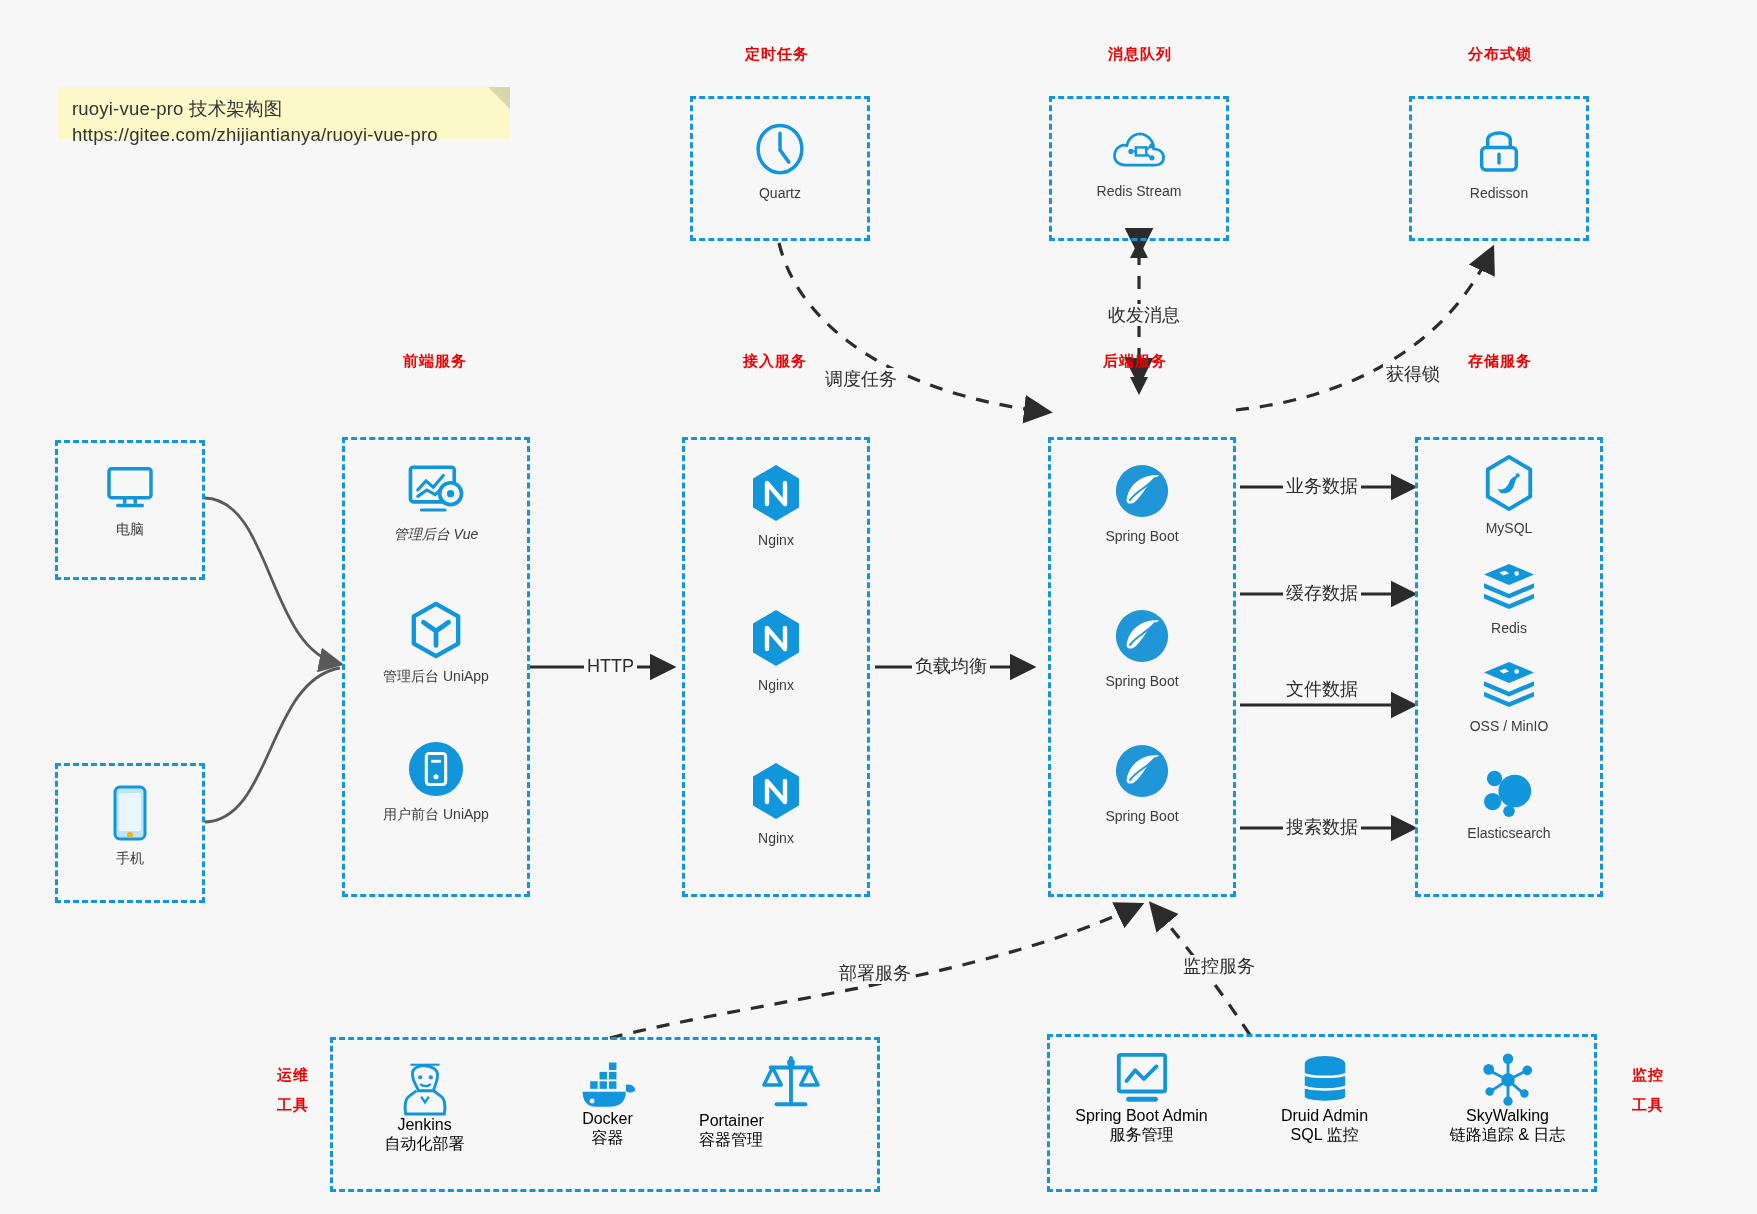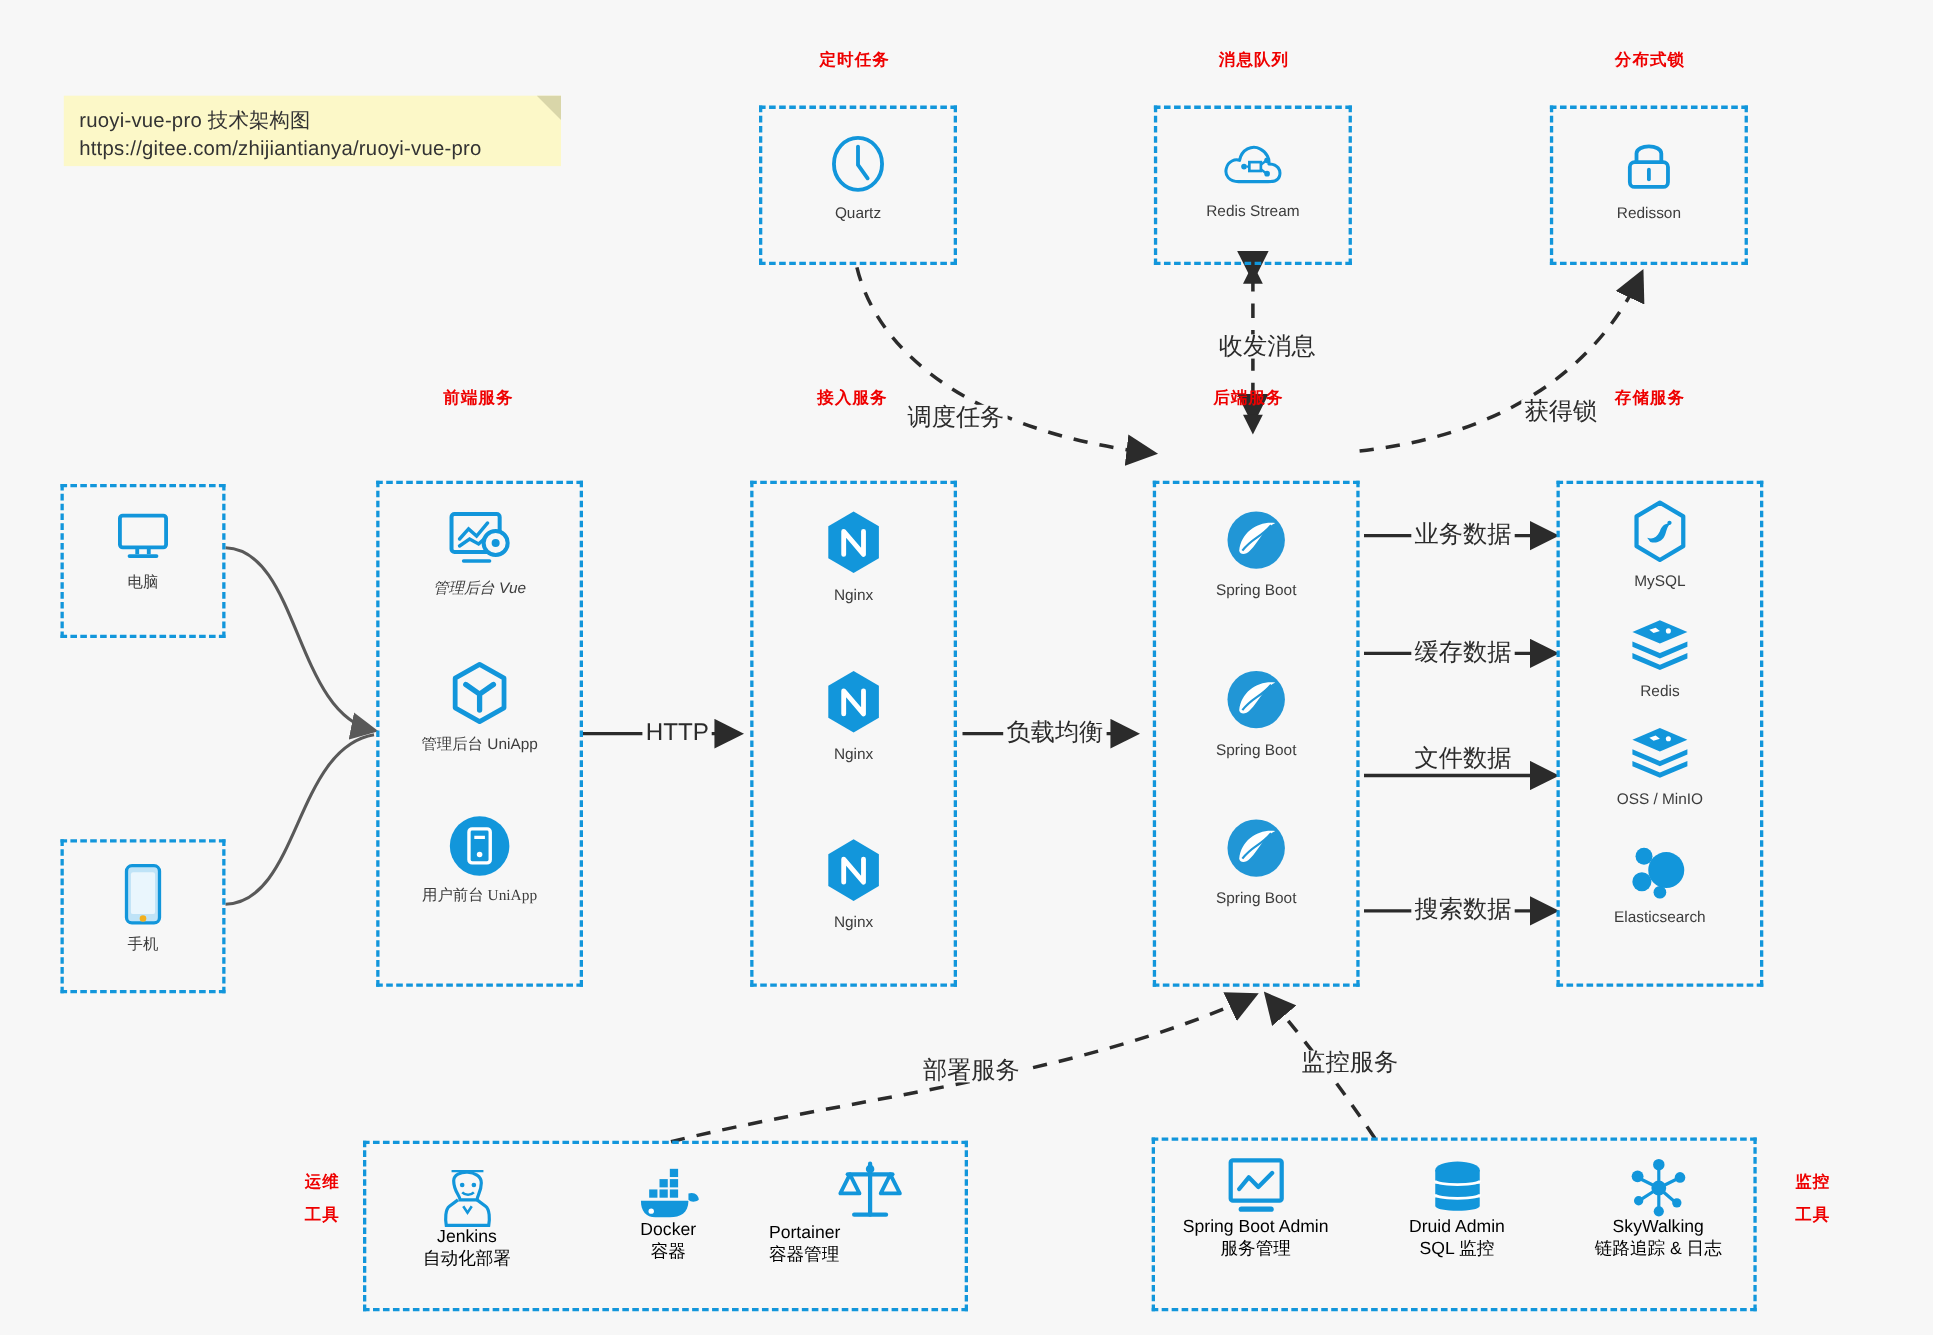--- a/index.html
+++ b/index.html
@@ -12,21 +12,21 @@
     position: relative;
     width: 1757px;
     height: 1214px;
     background: #f7f7f7;
     overflow: hidden;
   }
   
   .note {
     position: absolute;
     left: 58px; top: 87px;
-    width: 452px; height: 64px;
+    width: 452px; height: 52px;
     background: #fcf8c8;
     padding: 9px 0 0 14px;
     font-size: 18.5px;
     color: #333;
     line-height: 26px;
     letter-spacing: .2px;
   }
   .note .fold {
     position: absolute; right: 0; top: 0;
     width: 0; height: 0;
@@ -65,21 +65,21 @@
     color: #3c3c3c;
     margin-top: 4px;
     white-space: nowrap;
     line-height: 25px;
   }
   .ic { display: block; margin: 0 auto; }
 
   
   .elabel {
     position: absolute;
-    font-size: 22px;
+    font-size: 18px;
     color: #2b2b2b;
     background: #f7f7f7;
     padding: 0 3px;
     white-space: nowrap;
     line-height: 22px;
   }
   svg.links {
     position: absolute; left: 0; top: 0;
     width: 1757px; height: 1214px;
     pointer-events: none;
@@ -229,21 +229,21 @@
       </svg>
       <div class="cap">管理后台 Vue</div>
     </div>
     <div class="node" style="top:160px;">
       <svg class="ic" width="56" height="60" viewBox="0 0 58 62">
         <path d="M29 4 L52 17 L52 45 L29 58 L6 45 L6 17 Z" fill="none" stroke="#1296db" stroke-width="4.5" stroke-linejoin="round"></path>
         <path d="M29 32 L29 47 M29 32 L16 23 M29 32 L42 23" fill="none" stroke="#1296db" stroke-width="5" stroke-linecap="round"></path>
       </svg>
       <div class="cap">管理后台 UniApp</div>
     </div>
-    <div class="node" style="top:300px;font-family:Liberation Serif, serif;">
+    <div class="node" style="top:300px;">
       <svg class="ic" width="58" height="58" viewBox="0 0 60 60">
         <circle cx="30" cy="30" r="28" fill="#1296db"></circle>
         <rect x="20" y="14" width="20" height="32" rx="3" fill="none" stroke="#ffffff" stroke-width="3.2"></rect>
         <path d="M25 22 L35 22" stroke="#ffffff" stroke-width="3"></path>
         <circle cx="30" cy="38" r="2.6" fill="#ffffff"></circle>
       </svg>
       <div class="cap">用户前台 UniApp</div>
     </div>
   </div>
 

